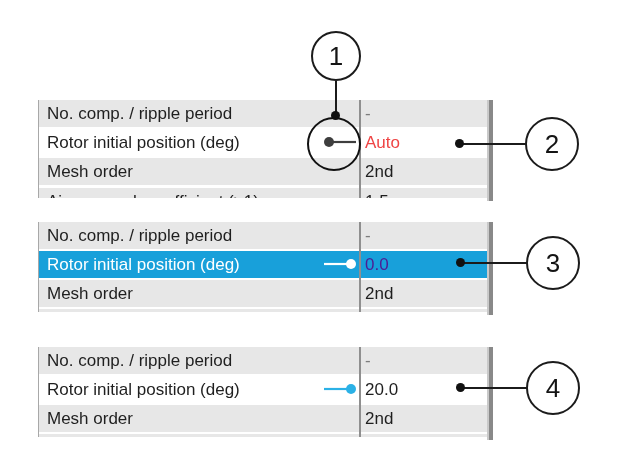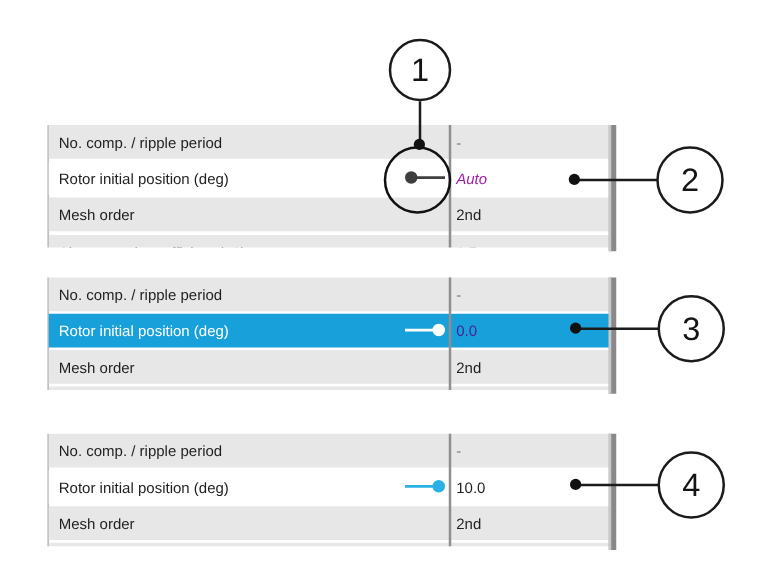--- a/index.html
+++ b/index.html
@@ -4,28 +4,28 @@
 <style>
   html,body{margin:0;padding:0;background:#fff;}
   #canvas{
     position:relative;width:620px;height:460px;background:#ffffff;
     font-family:"Liberation Sans","DejaVu Sans",sans-serif;
     color:#1f1f1f;overflow:hidden;
   }
   
   .ptable{position:absolute;left:38px;width:455px;border-left:1.5px solid #a8a8a8;z-index:1;}
   .row{position:relative;height:27px;margin-bottom:2px;width:448px;
-       display:flex;align-items:center;font-size:12px;}
+       display:flex;align-items:center;font-size:17px;}
   .row.gray{background:#e7e7e7;}
   .row.white{background:#ffffff;}
   .row.selected{background:#18a0da;color:#ffffff;}
   .lbl{padding-left:8px;white-space:nowrap;width:304px;overflow:hidden;}
   .val{position:absolute;left:326px;white-space:nowrap;}
   .val.dim{color:#7d7d7d;}
-  .val.auto{color:#a21caf;font-style:italic;}
+  .val.auto{color:#ef4444;}
   .row.selected .val{color:#4c1d95;}
   .slider{position:absolute;left:283px;top:7px;width:36px;height:12px;line-height:0;}
   .clipwrap{height:10px;overflow:hidden;margin-top:3px;}
   .sliver{height:3px;overflow:hidden;margin-top:2px;}
   .coldiv{position:absolute;left:320px;top:0;height:100%;width:2px;background:#8f8f8f;}
   .rbar{position:absolute;left:448px;top:0;height:calc(100% + 3px);width:4px;
         background:#898989;border-left:2px solid #c9c9c9;}
   
   .callout{position:absolute;box-sizing:border-box;border:2px solid #1b1b1b;border-radius:50%;
            background:#fff;display:flex;align-items:center;justify-content:center;
@@ -105,21 +105,21 @@
       <span class="val dim">-</span>
     </div>
     <div class="row white">
       <span class="lbl">Rotor initial position (deg)</span>
       <span class="slider">
         <svg width="36" height="12" viewBox="0 0 36 12">
           <line x1="2" y1="6" x2="26" y2="6" stroke="#2bb1e6" stroke-width="2.2"></line>
           <circle cx="29" cy="6" r="5" fill="#2bb1e6"></circle>
         </svg>
       </span>
-      <span class="val">10.0</span>
+      <span class="val">20.0</span>
     </div>
     <div class="row gray">
       <span class="lbl">Mesh order</span>
       <span class="val">2nd</span>
     </div>
     <div class="sliver">
       <div class="row gray"></div>
     </div>
     <div class="coldiv"></div>
     <div class="rbar"></div>

